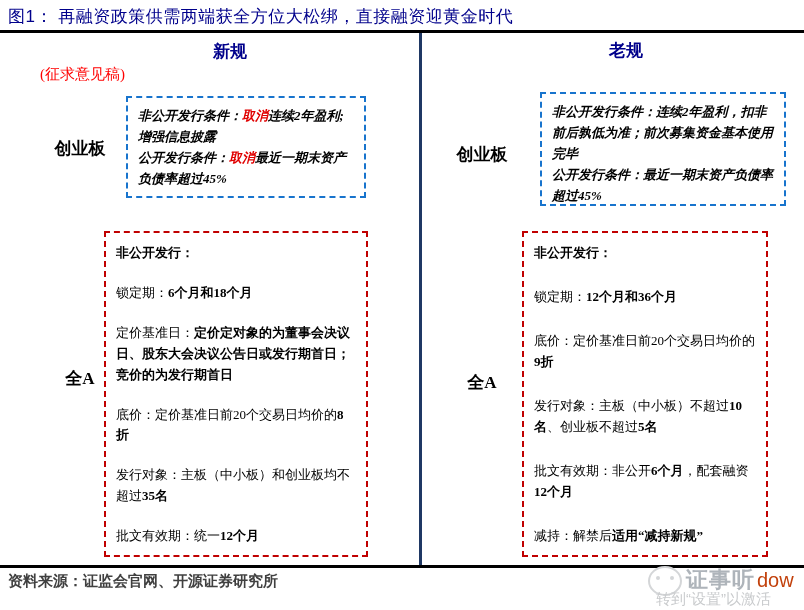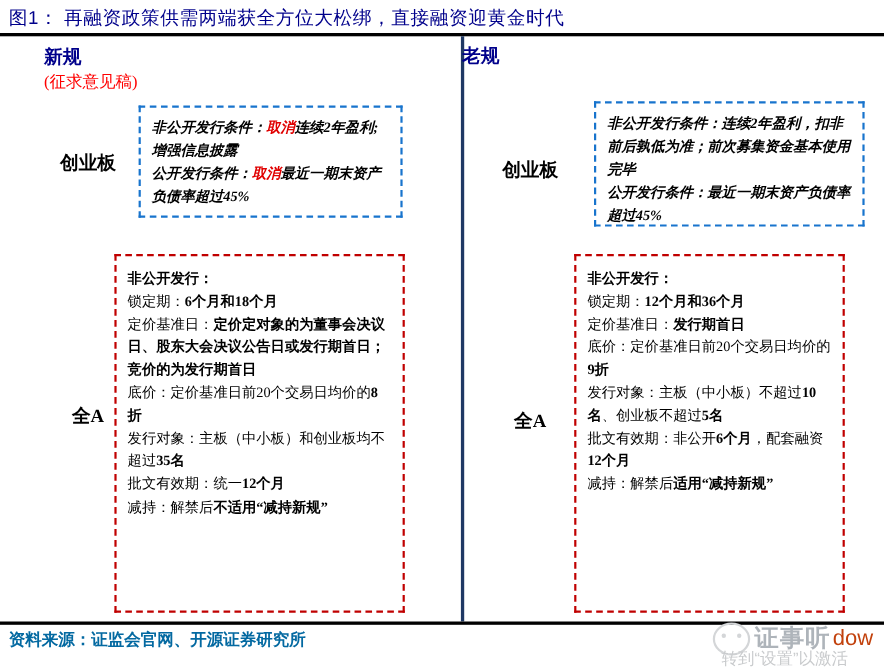--- a/index.html
+++ b/index.html
@@ -12,44 +12,44 @@
   .fig-title{
     left:8px;top:5px;width:780px;
     font-size:17px;font-weight:normal;color:#00008B;letter-spacing:.5px;
     font-family:"Liberation Sans","DejaVu Sans",sans-serif;
   }
   .rule{left:0;width:804px;height:3px;background:#000;}
   .rule-top{top:30px;}
   .rule-bottom{top:565px;}
   .vdivider{left:419px;top:33px;width:3px;height:532px;background:#1F3864;}
   
-  .col-header{font-size:17px;font-weight:bold;color:#00008B;}
+  .col-header{font-size:17px;font-weight:bold;color:#00008B;text-align:center;}
   .hdr-new{left:40px;top:40px;width:380px;}
   .hdr-old{left:420px;top:39px;width:412px;}
   .subheader{left:40px;top:65px;width:380px;color:#FF0000;font-size:15px;}
   
   .row-label{font-size:17px;font-weight:bold;color:#000;text-align:center;width:100px;}
   .lbl-cyb-new{left:30px;top:137px;}
   .lbl-alla-new{left:30px;top:367px;}
   .lbl-cyb-old{left:432px;top:143px;}
   .lbl-alla-old{left:432px;top:371px;}
   
   .bbox{border:2px dashed #1874CD;box-sizing:border-box;padding:7px 10px 4px 10px;
         font-size:13px;font-weight:bold;line-height:1.62;font-style:italic;}
   .box-cyb-new{left:126px;top:96px;width:240px;height:102px;}
   .box-cyb-old{left:540px;top:92px;width:246px;height:114px;}
   .rbox{border:2px dashed #C00000;box-sizing:border-box;padding:10px 10px 8px 10px;
-        font-size:13px;line-height:1.6;display:flex;flex-direction:column;justify-content:flex-start;}
+        font-size:13px;line-height:1.6;display:flex;flex-direction:column;justify-content:space-between;}
   .box-alla-new{left:104px;top:231px;width:264px;height:326px;}
   .box-alla-old{left:522px;top:231px;width:246px;height:326px;}
   .rbox p,.bbox p{margin:0;}
   .seg-b{font-weight:bold;}
   .seg-red{color:#E00000;font-weight:bold;}
   
-  .footer-source{left:8px;top:572px;font-size:15px;font-weight:bold;color:#0369a1;}
+  .footer-source{left:8px;top:572px;font-size:15px;font-weight:bold;color:#404040;}
   .wm-logo{left:648px;top:566px;width:30px;height:26px;border:2px solid #D4D6D8;border-radius:50%;}
   .wm-logo::before{content:"";position:absolute;left:6px;top:8px;width:4px;height:4px;border-radius:50%;background:#D4D6D8;}
   .wm-logo::after{content:"";position:absolute;right:6px;top:8px;width:4px;height:4px;border-radius:50%;background:#D4D6D8;}
   .wm-brand{left:686px;top:565px;font-size:22px;font-weight:bold;color:#AEB4BA;
             font-family:"Liberation Sans","DejaVu Sans",sans-serif;letter-spacing:1px;}
   .wm-dow{left:757px;top:569px;font-size:20px;color:#c2410c;font-family:"Liberation Sans","DejaVu Sans",sans-serif;}
   .wm-activate{left:656px;top:590px;font-size:15px;color:#C9CBCD;font-family:"Liberation Sans","DejaVu Sans",sans-serif;}
 </style>
 </head>
 <body>
@@ -81,27 +81,25 @@
     <p><span class="seg-b">公开发行条件：最近一期末资产负债率超过45%</span></p>
   </div>
 
   <div class="abs rbox box-alla-new">
     <p><span class="seg-b">非公开发行：</span></p>
     <p><span>锁定期：</span><span class="seg-b">6个月和18个月</span></p>
     <p><span>定价基准日：</span><span class="seg-b">定价定对象的为董事会决议日、股东大会决议公告日或发行期首日；竞价的为发行期首日</span></p>
     <p><span>底价：定价基准日前20个交易日均价的</span><span class="seg-b">8折</span></p>
     <p><span>发行对象：主板（中小板）和创业板均不超过</span><span class="seg-b">35名</span></p>
     <p><span>批文有效期：统一</span><span class="seg-b">12个月</span></p>
-    <p><span>减持：解禁后</span><span class="seg-b">不适用“减持新规”</span></p>
   </div>
 
   <div class="abs rbox box-alla-old">
     <p><span class="seg-b">非公开发行：</span></p>
     <p><span>锁定期：</span><span class="seg-b">12个月和36个月</span></p>
-    <p><span>定价基准日：</span><span class="seg-b">发行期首日</span></p>
     <p><span>底价：定价基准日前20个交易日均价的</span><span class="seg-b">9折</span></p>
     <p><span>发行对象：主板（中小板）不超过</span><span class="seg-b">10名</span><span>、创业板不超过</span><span class="seg-b">5名</span></p>
     <p><span>批文有效期：非公开</span><span class="seg-b">6个月</span><span>，配套融资</span><span class="seg-b">12个月</span></p>
     <p><span>减持：解禁后</span><span class="seg-b">适用“减持新规”</span></p>
   </div>
 
   <div class="abs footer-source">资料来源：证监会官网、开源证券研究所</div>
 
   <div class="abs wm-logo"></div>
   <div class="abs wm-brand">证事听</div>

